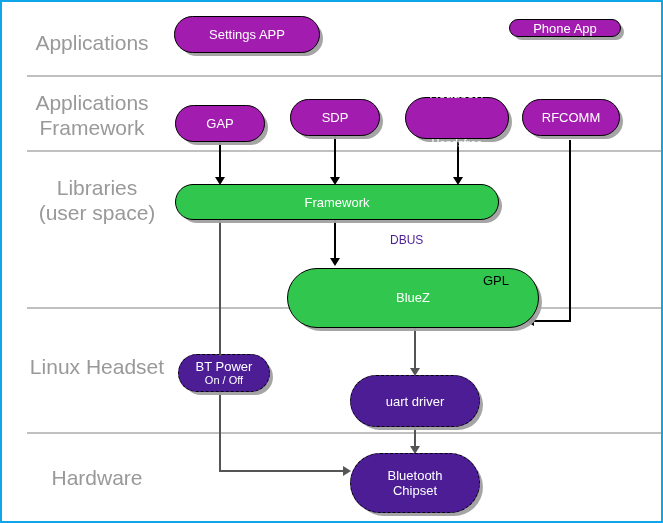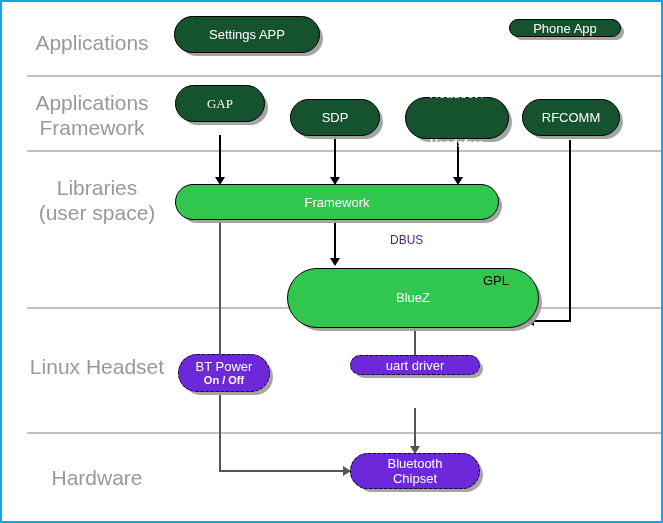--- a/index.html
+++ b/index.html
@@ -8,25 +8,25 @@
          border:2px solid #0ea5e9;box-sizing:border-box;overflow:hidden;}
   .divider{position:absolute;left:25px;right:0;height:2px;background:#c0c0c0;}
   .layer-label{position:absolute;color:#999999;font-size:21px;line-height:25px;
                text-align:center;white-space:pre-line;}
   
   .node{position:absolute;box-sizing:border-box;display:flex;
         flex-direction:column;align-items:center;justify-content:center;
         border:1.5px solid #000;border-radius:999px;color:#fff;
         text-align:center;z-index:5;
         box-shadow:4px 4px 0 -1px rgba(160,160,160,.95);}
-  .node.blue{background:#14532d;}
+  .node.blue{background:#a21caf;}
   .node.green{background:#31c74f;}
-  .node.red{background:#6d28d9;border-style:dashed;}
+  .node.red{background:#4c1d95;border-style:dashed;}
   .node .l1{font-size:13px;line-height:15px;}
-  .node .l2{font-size:11px;line-height:13px;font-weight:bold;}
+  .node .l2{font-size:11px;line-height:13px;}
   .node.big .l1{font-size:13px;line-height:16px;}
   
   .vline{position:absolute;width:2px;background:#000;z-index:2;}
   .hline{position:absolute;height:2px;background:#000;z-index:2;}
   .vline.grey{background:#555;}
   .hline.grey{background:#555;}
   .arrow-d{position:absolute;width:0;height:0;z-index:3;
            border-left:5px solid transparent;border-right:5px solid transparent;
            border-top:8px solid #000;}
   .arrow-d.grey{border-top-color:#555;}
@@ -85,21 +85,21 @@
   <div class="arrow-d grey" style="left:408px;top:444px;"></div>
 
   <div class="node blue" style="left:172px;top:14px;width:146px;height:37px;">
     <span class="l1">Settings APP</span>
   </div>
 
   <div class="node blue" style="left:507px;top:17px;width:112px;height:18px;">
     <span class="l1">Phone App</span>
   </div>
 
-  <div class="node blue" style="left:173px;top:83px;width:90px;height:37px;font-family:Liberation Serif, serif;">
+  <div class="node blue" style="left:173px;top:103px;width:90px;height:37px;">
     <span class="l1">GAP</span>
   </div>
 
   <div class="node blue" style="left:288px;top:97px;width:90px;height:37px;">
     <span class="l1">SDP</span>
   </div>
 
   <div class="node blue" style="left:403px;top:95px;width:104px;height:42px;gap:36px;">
     <span class="l1">Headset /</span>
     <span class="l2">Handsfree</span>
@@ -116,24 +116,24 @@
   <div class="node green big" style="left:285px;top:266px;width:252px;height:60px;">
     <span class="l1">BlueZ</span>
   </div>
   <div class="corner-tag" style="left:481px;top:271px;">GPL</div>
 
   <div class="node red" style="left:176px;top:352px;width:92px;height:38px;">
     <span class="l1">BT Power</span>
     <span class="l2">On / Off</span>
   </div>
 
-  <div class="node red" style="left:348px;top:353px;width:130px;height:20px;">
+  <div class="node red" style="left:348px;top:373px;width:130px;height:52px;">
     <span class="l1">uart driver</span>
   </div>
 
-  <div class="node red" style="left:348px;top:451px;width:130px;height:36px;">
+  <div class="node red" style="left:348px;top:451px;width:130px;height:60px;">
     <span class="l1">Bluetooth</span>
     <span class="l1">Chipset</span>
   </div>
 
   <div class="vline grey" style="left:217px;top:340px;height:14px;z-index:7;"></div>
 
 </div>
 
 </body></html>

